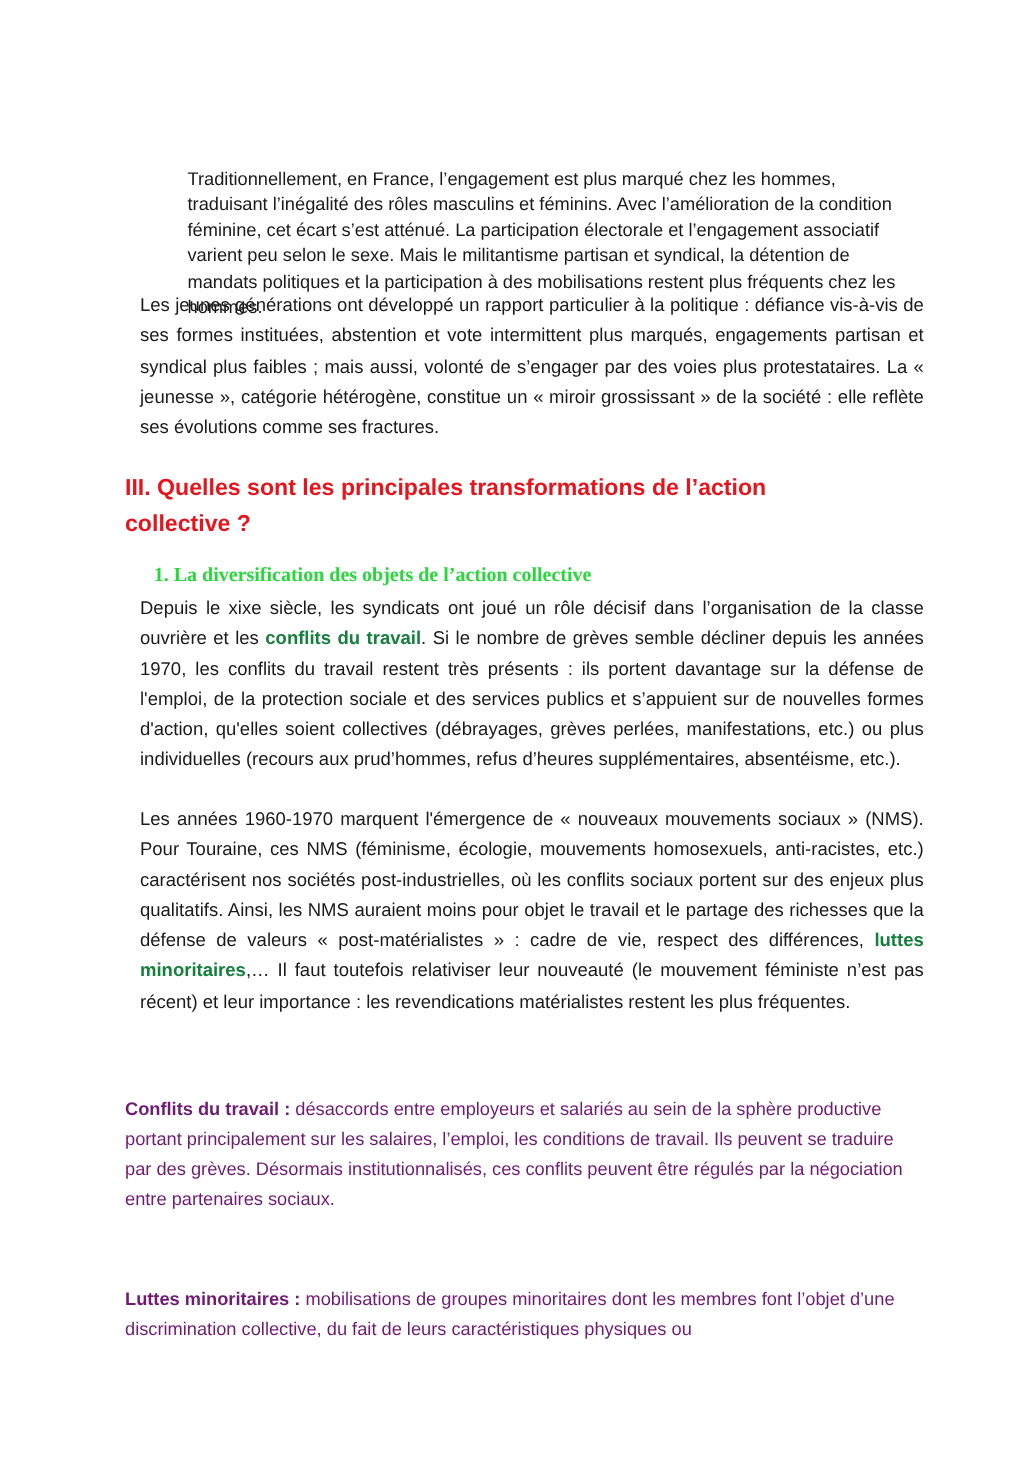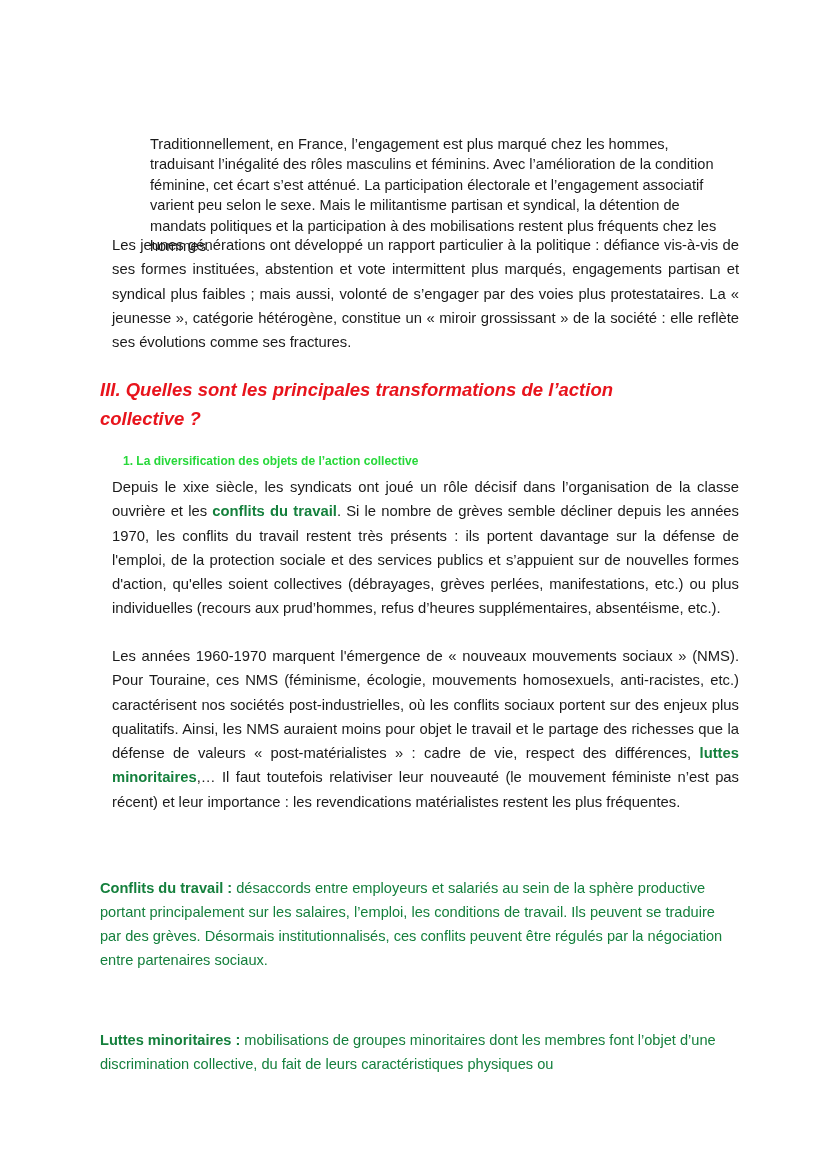--- a/index.html
+++ b/index.html
@@ -3,26 +3,26 @@
 <meta charset="utf-8">
 <style>
   html, body { margin: 0; padding: 0; background: #ffffff; }
   body { width: 828px; height: 1169px; position: relative; overflow: hidden;
          font-family: "Liberation Sans", sans-serif; color: #1a1a1a; }
   .quote { position: absolute; left: 150px; top: 100px; width: 580px;
            font-size: 14.6px; line-height: 20.4px; color: #1a1a1a; margin-top: 34px; }
   .para { position: absolute; left: 100px; width: 627px; font-size: 14.8px;
           line-height: 24.3px; text-align: justify; text-align-last: left; margin-left: 12px; }
   .h2 { position: absolute; left: 100px; top: 376px; width: 600px;
-        font-size: 18.5px; line-height: 28.5px; font-weight: bold; color: #e8141c; font-style: italic; }
+        font-size: 18.5px; line-height: 28.5px; font-weight: bold; color: #e8141c; }
   .h3 { position: absolute; left: 123px; top: 450px; width: 600px;
-        font-size: 12px; line-height: 22px; font-weight: bold; color: #27d83a; }
+        font-size: 16px; line-height: 22px; font-weight: bold; color: #27d83a; font-family: Liberation Serif, serif; }
   .kw { color: #15803d; font-weight: bold; }
   .def { position: absolute; left: 100px; width: 627px; font-size: 14.6px;
-         line-height: 24px; color: #15803d; }
+         line-height: 24px; color: #701a75; }
   .def b { font-weight: bold; }
 </style>
 </head>
 <body>
 
 <div class="quote">Traditionnellement, en France, l’engagement est plus marqué chez les hommes, traduisant l’inégalité des rôles masculins et féminins. Avec l’amélioration de la condition féminine, cet écart s’est atténué. La participation électorale et l’engagement associatif varient peu selon le sexe. Mais le militantisme partisan et syndical, la détention de mandats politiques et la participation à des mobilisations restent plus fréquents chez les hommes.</div>
 
 <div class="para" style="top:233px;">Les jeunes générations ont développé un rapport particulier à la politique : défiance vis-à-vis de ses formes instituées, abstention et vote intermittent plus marqués, engagements partisan et syndical plus faibles ; mais aussi, volonté de s’engager par des voies plus protestataires. La « jeunesse », catégorie hétérogène, constitue un « miroir grossissant » de la société : elle reflète ses évolutions comme ses fractures.</div>
 
 <div class="h2">III. Quelles sont les principales transformations de l’action collective ?</div>

